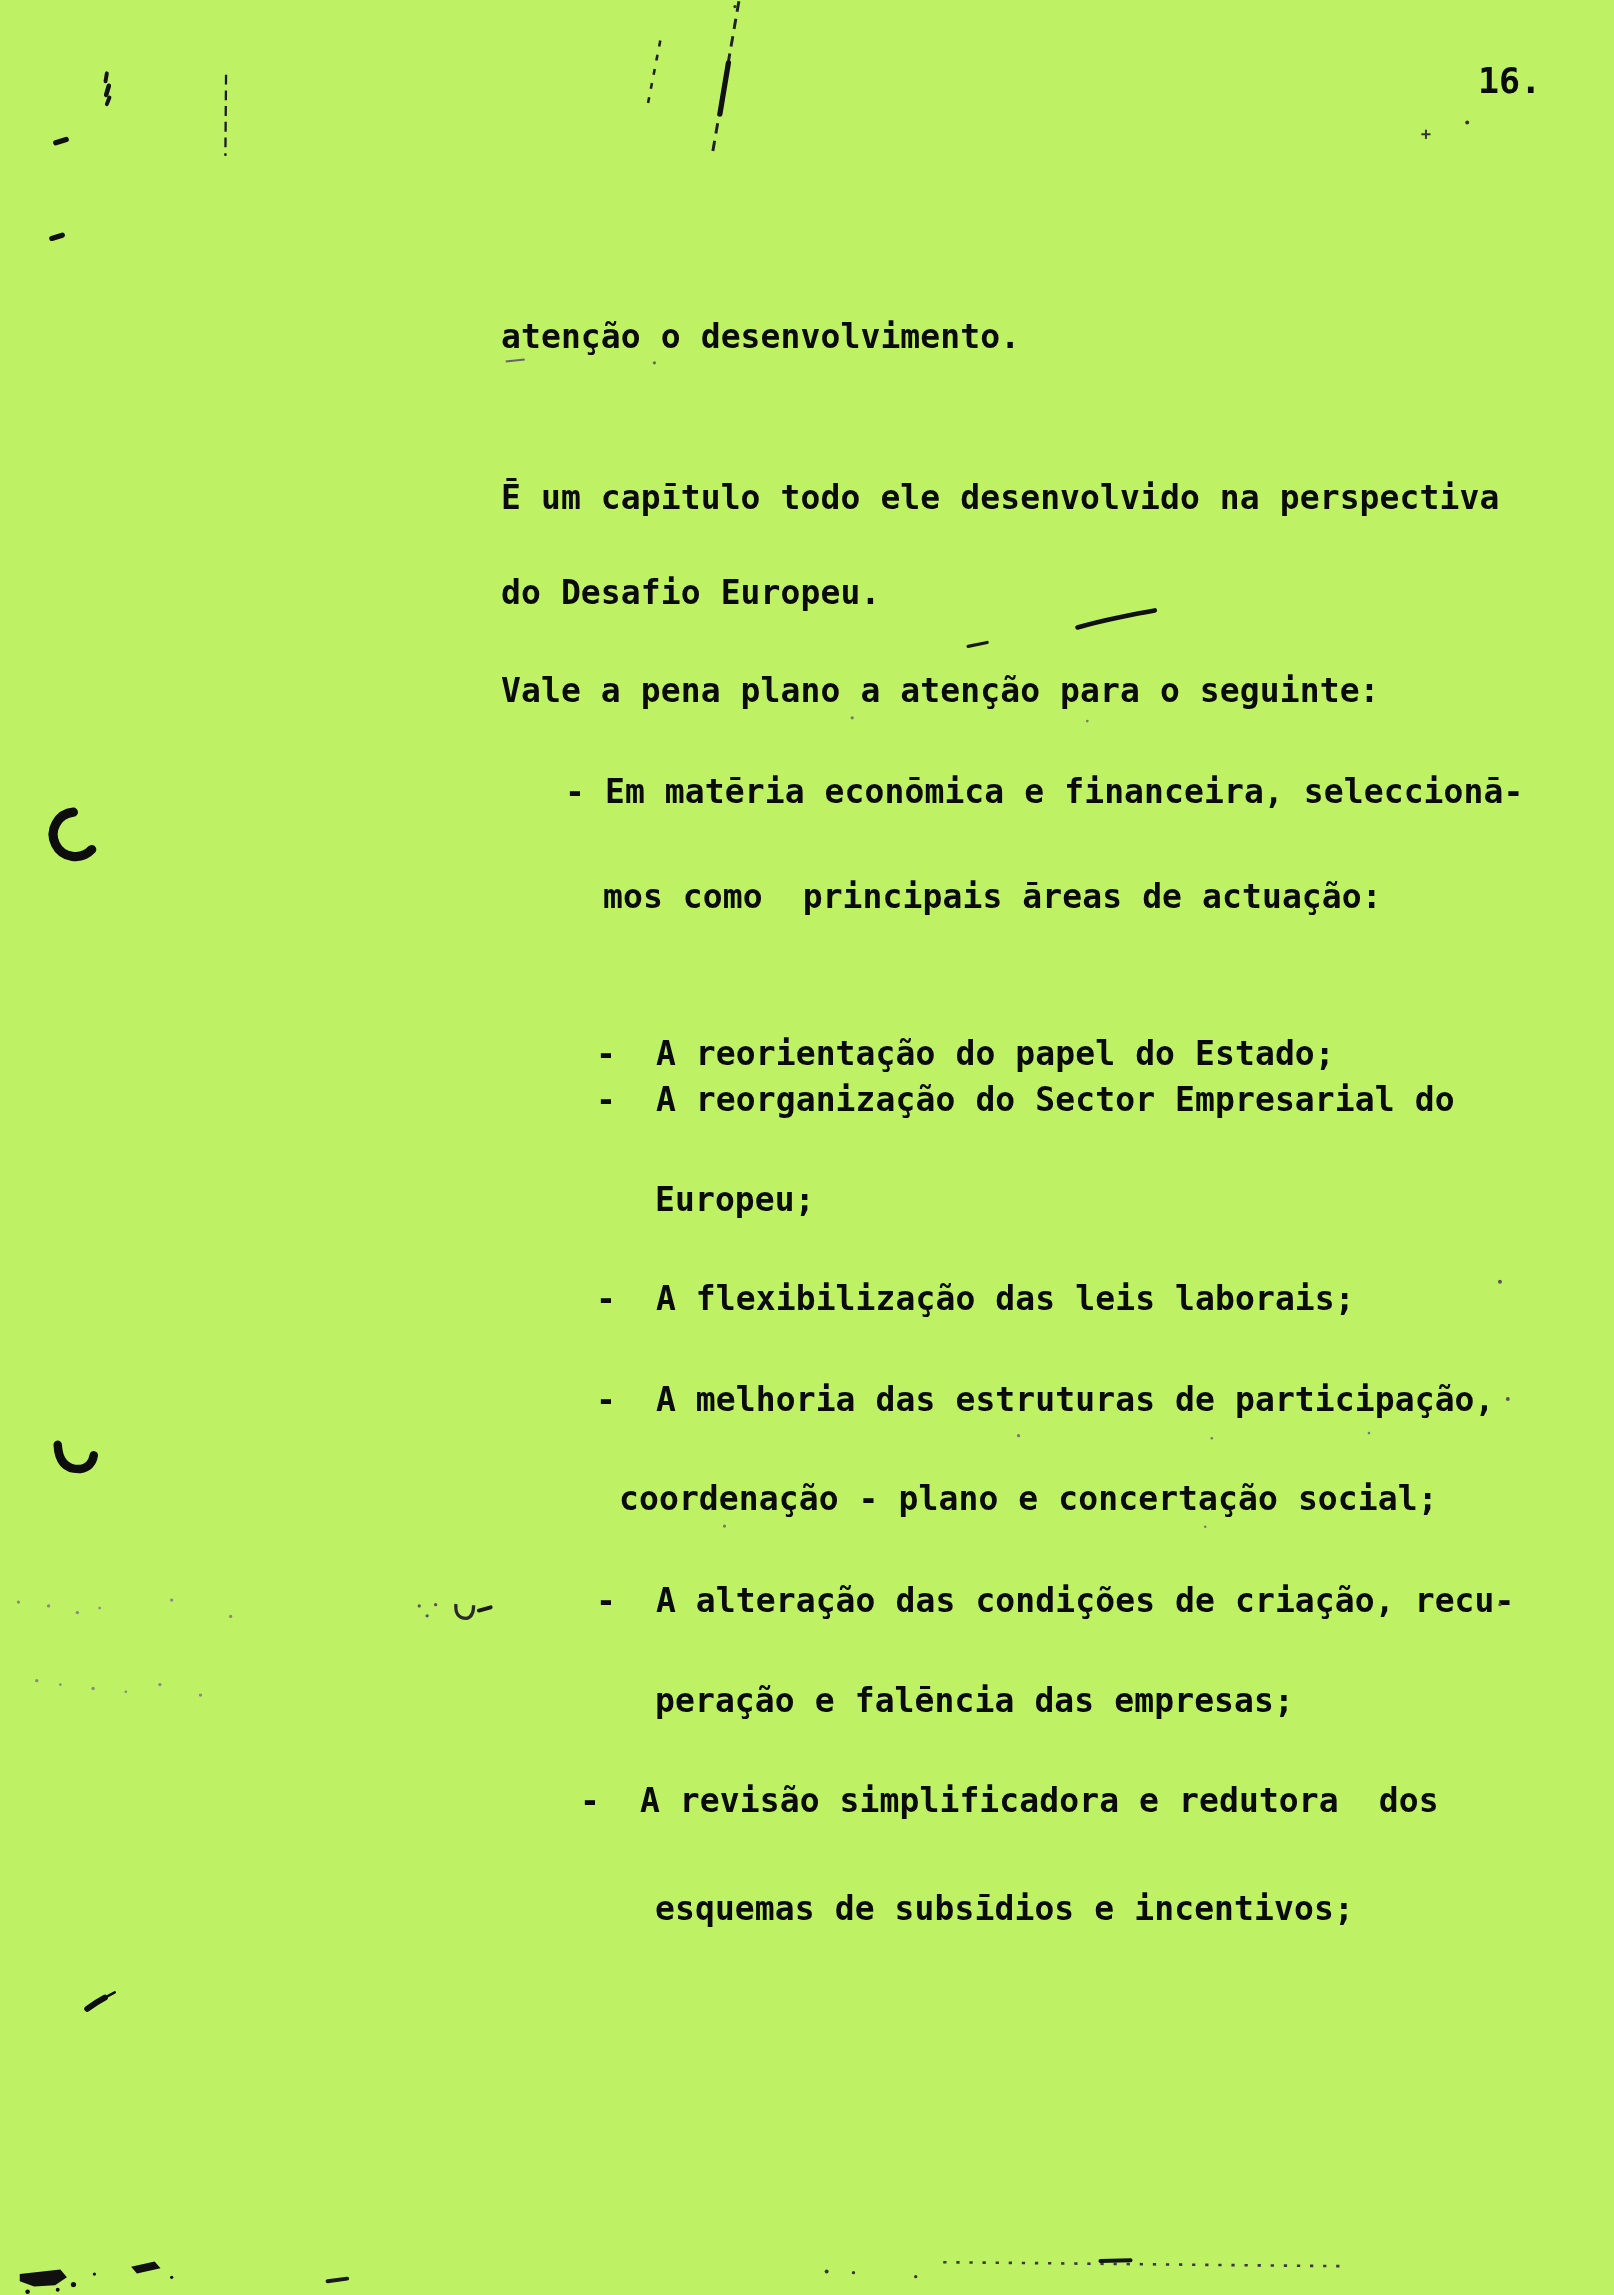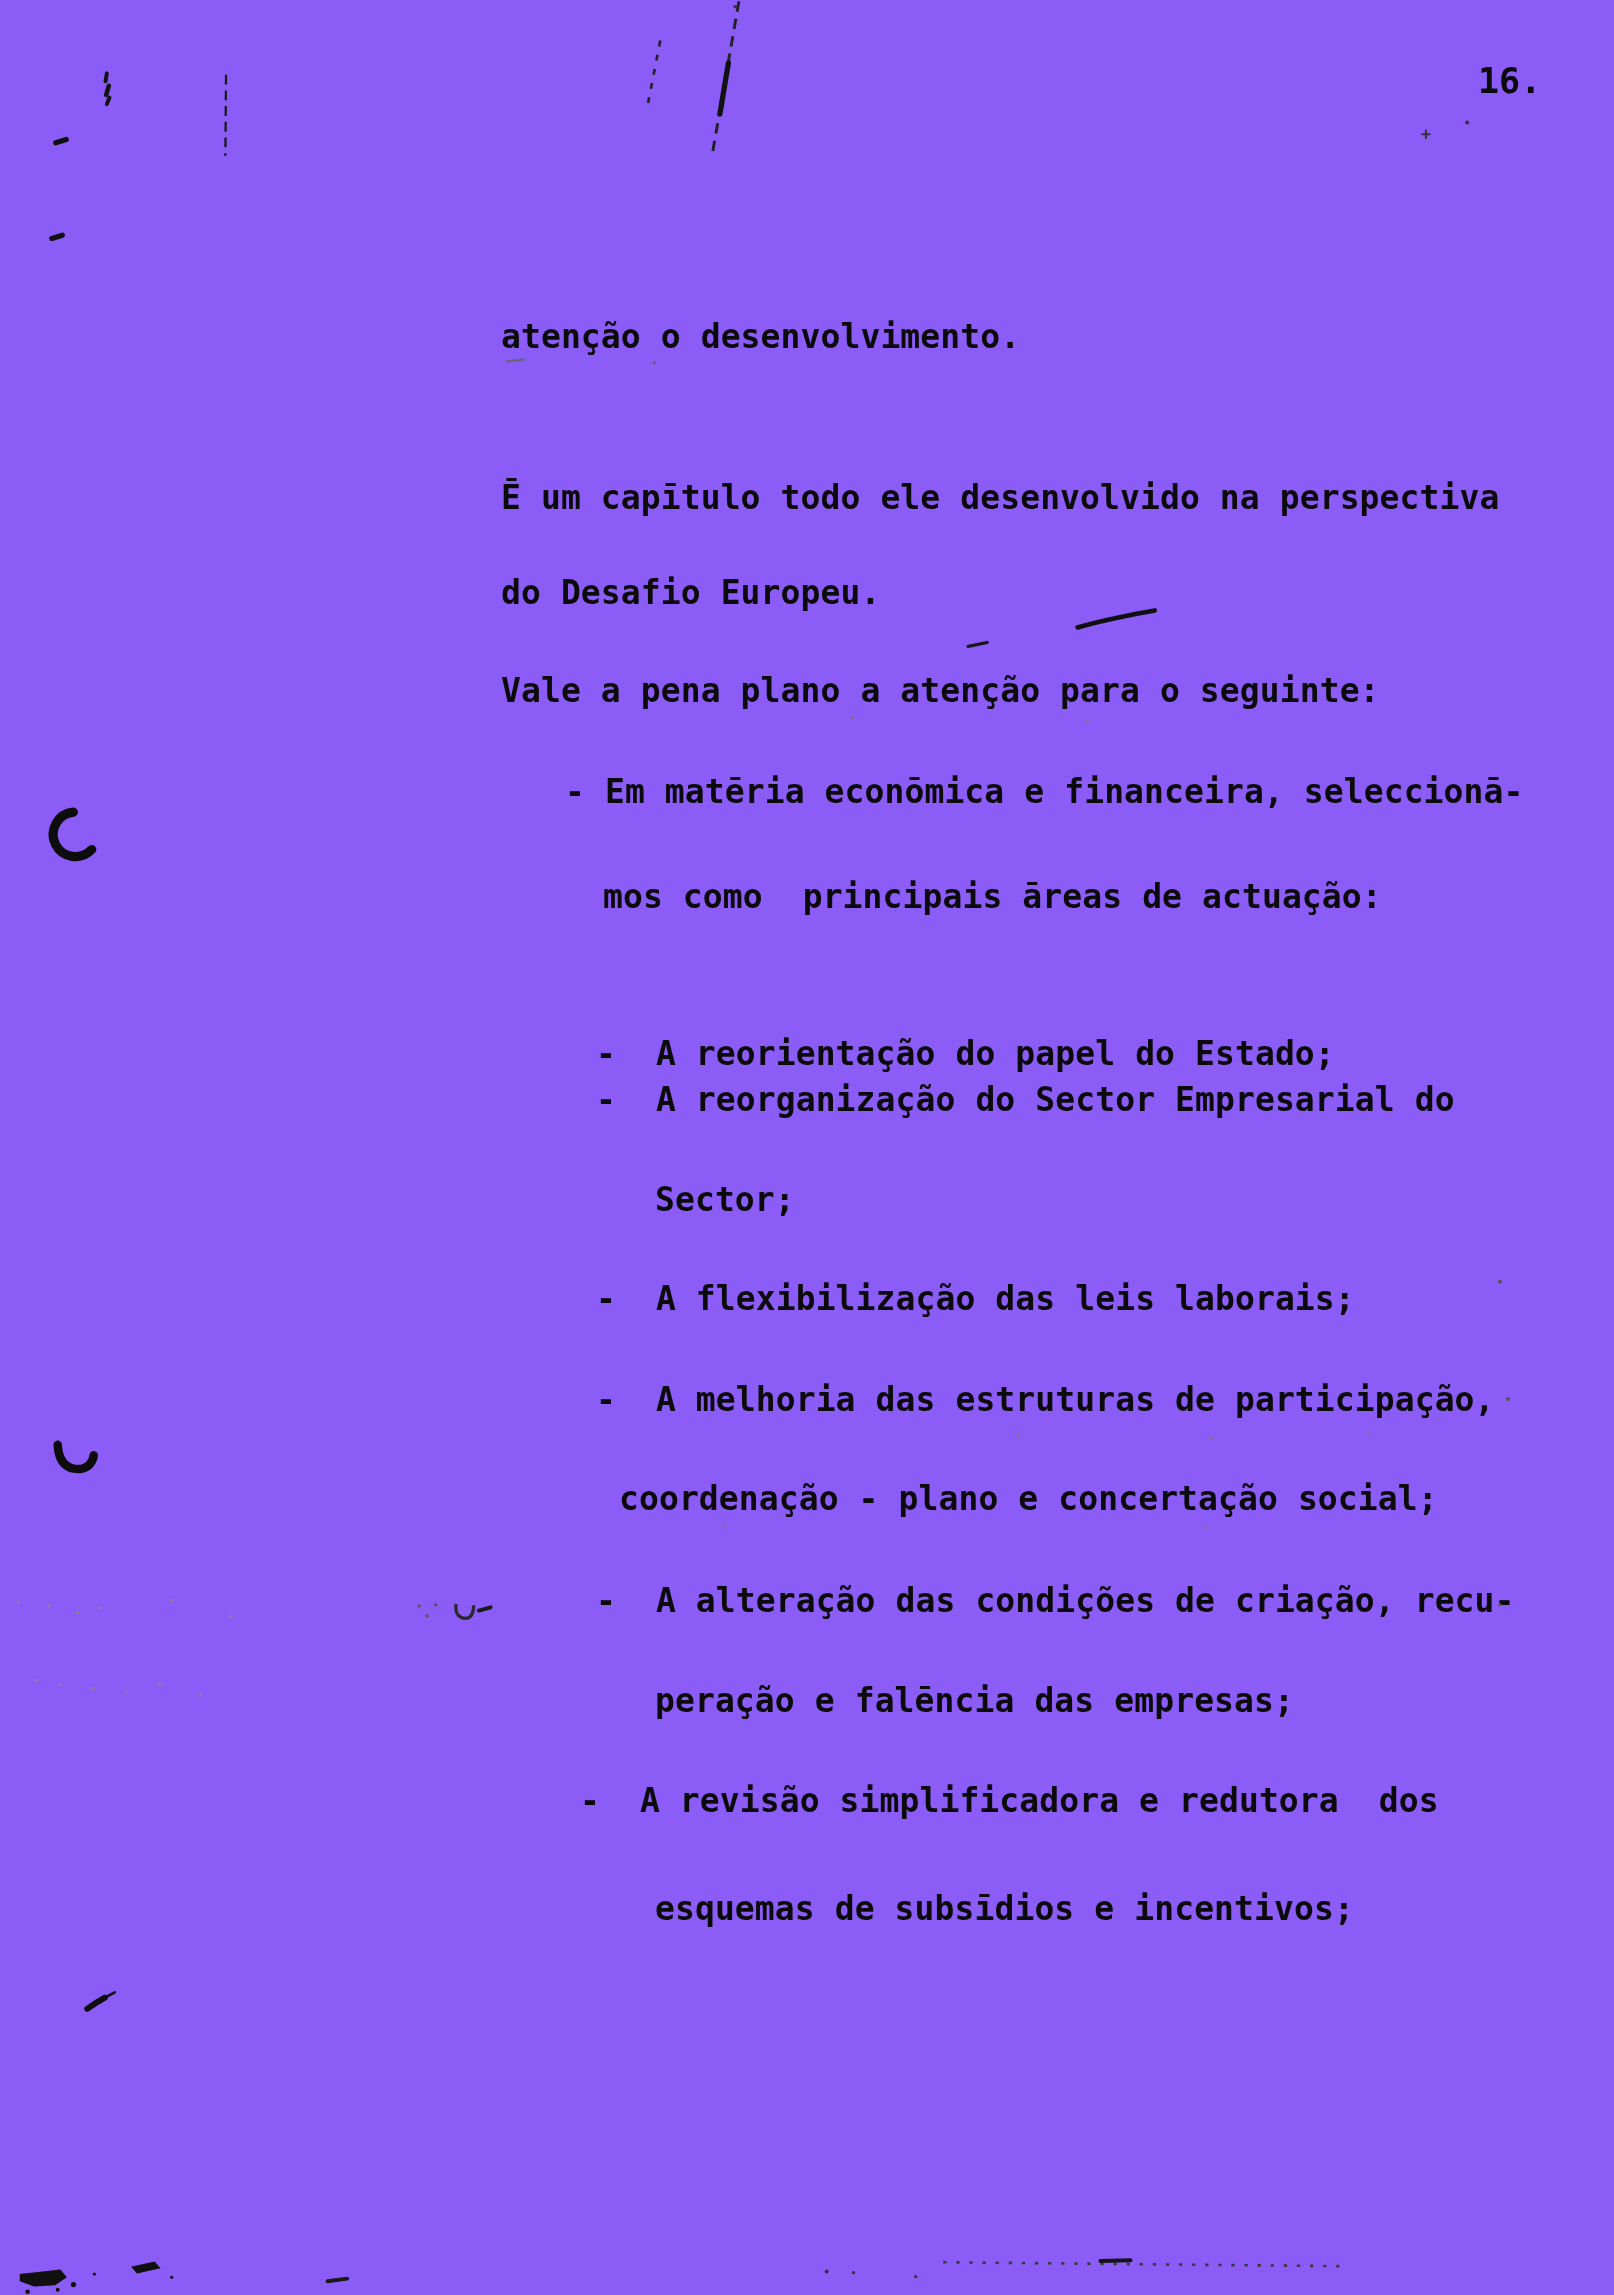--- a/index.html
+++ b/index.html
@@ -1,19 +1,19 @@
 <!DOCTYPE html>
 <html style="font-size:10.5px"><head>
 <meta charset="utf-8">
 <style>
   html,body{margin:0;padding:0;background:#e8e8e8;}
   .page{
     position:relative;
     width:1614px;height:2295px;
-    background:#8b5cf6;
+    background:#bef264;
     overflow:hidden;
     font-family:"DejaVu Sans Mono","Liberation Mono",monospace;
   }
   .tline{
     position:absolute;
     font-family:"DejaVu Sans Mono","Liberation Mono",monospace;
     font-weight:700;
     font-size:33px;
     line-height:39px;
     letter-spacing:0.1px;
@@ -45,21 +45,21 @@
 
   <div id="text-layer">
       <div class="tline" style="left: 501px; top: 317px;">atenção o desenvolvimento.</div>
       <div class="tline" style="left: 501px; top: 478px;">Ē um capītulo todo ele desenvolvido na perspectiva</div>
       <div class="tline" style="left: 501px; top: 573px;">do Desafio Europeu.</div>
       <div class="tline" style="left: 501px; top: 671px;">Vale a pena plano a atenção para o seguinte:</div>
       <div class="tline" style="left: 565px; top: 772px;">- Em matēria econōmica e financeira, seleccionā-</div>
       <div class="tline" style="left: 603px; top: 877px;">mos como  principais āreas de actuação:</div>
       <div class="tline" style="left: 596px; top: 1034px;">-  A reorientação do papel do Estado;</div>
       <div class="tline" style="left: 596px; top: 1080px;">-  A reorganização do Sector Empresarial do</div>
-      <div class="tline" style="left: 655px; top: 1180px;">Sector;</div>
+      <div class="tline" style="left: 655px; top: 1180px;">Europeu;</div>
       <div class="tline" style="left: 596px; top: 1279px;">-  A flexibilização das leis laborais;</div>
       <div class="tline" style="left: 596px; top: 1380px;">-  A melhoria das estruturas de participação,</div>
       <div class="tline" style="left: 619px; top: 1479px;">coordenação - plano e concertação social;</div>
       <div class="tline" style="left: 596px; top: 1581px; text-align: center;">-  A alteração das condições de criação, recu-</div>
       <div class="tline" style="left: 655px; top: 1681px;">peração e falēncia das empresas;</div>
       <div class="tline" style="left: 580px; top: 1781px;">-  A revisão simplificadora e redutora  dos</div>
       <div class="tline" style="left: 655px; top: 1881px; margin-top: 8px;">esquemas de subsīdios e incentivos;</div>
     </div>
 
   <svg class="marks" viewBox="0 0 2464 3504" xmlns="http://www.w3.org/2000/svg">

